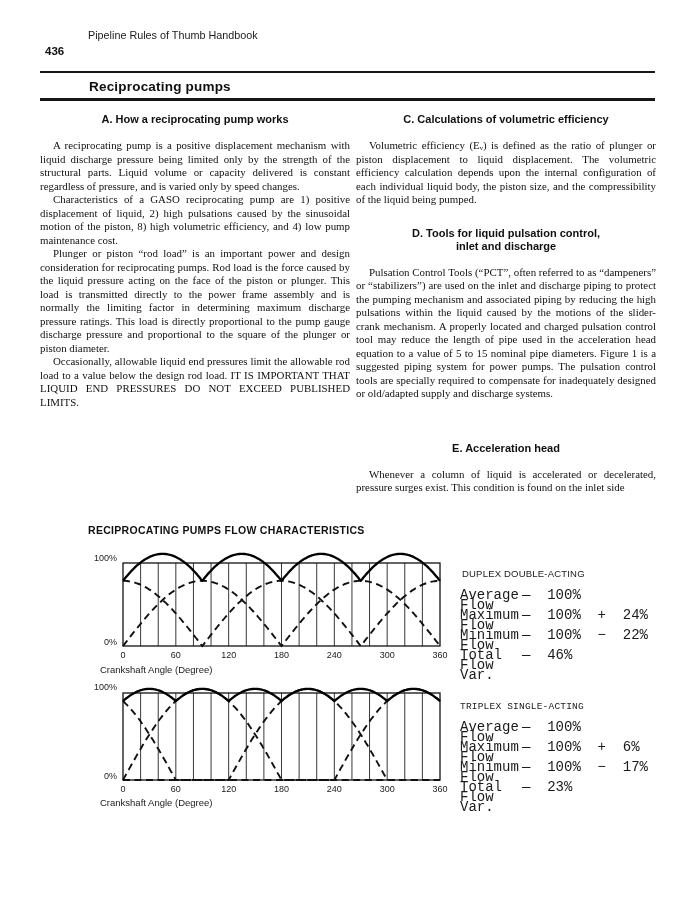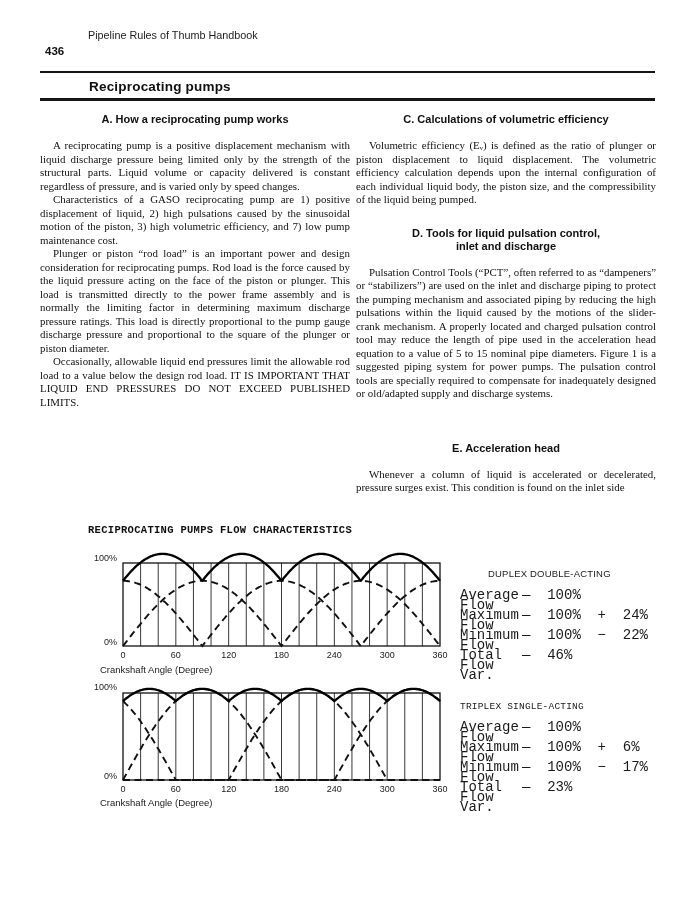--- a/index.html
+++ b/index.html
@@ -21,21 +21,21 @@
   .col h2{
     font-family:"Liberation Sans","DejaVu Sans",sans-serif;
     font-size:11px;line-height:13px;font-weight:bold;text-align:center;
     margin:0 0 13px 0;white-space:pre-line;
   }
   .col p{margin:0;text-indent:13px;}
   .mt-b{margin-top:28px !important;}
   .mt-d{margin-top:20px !important;}
   .mt-e{margin-top:41px !important;}
   
-  .fig-title{font-family:Liberation Mono, monospace;font-weight:bold;font-size:10.5px;letter-spacing:.3px;}
+  .fig-title{font-family:Liberation Sans, sans-serif;font-weight:bold;font-size:10.5px;letter-spacing:.3px;}
   .chart-svg{position:absolute;overflow:visible;}
   .ylab,.tick,.xlab,.pump-title,.leg{
     font-family:"Liberation Sans","DejaVu Sans",sans-serif;color:#1a1a1a;
   }
   .ylab{font-size:9px;width:40px;text-align:right;}
   .ticks{position:absolute;left:100px;width:350px;height:12px;}
   .tick{position:absolute;font-size:9px;transform:translateX(-50%);white-space:nowrap;}
   .xlab{font-size:9.5px;width:363px;text-align:left;}
   .pump-title{font-size:9.5px;letter-spacing:.2px;}
   .leg{font-size:14px;line-height:10px;font-family:Liberation Mono, monospace;}
@@ -51,21 +51,21 @@
   <span class="abs folio" style="left:45px;top:45px;">436</span>
   <span class="abs book-title" style="left:88px;top:29px;">Pipeline Rules of Thumb Handbook</span>
   <div class="abs rule" style="left:40px;top:71px;width:615px;height:2px;"></div>
 
   <div class="abs article-title" style="left:45px;top:79px;">Reciprocating pumps</div>
   <div class="abs rule" style="left:40px;top:98px;width:615px;height:3px;"></div>
 
   <div class="col col-left">
     <h2>A. How a reciprocating pump works</h2>
     <p>A reciprocating pump is a positive displacement mechanism with liquid discharge pressure being limited only by the strength of the structural parts. Liquid volume or capacity delivered is constant regardless of pressure, and is varied only by speed changes.</p>
-    <p>Characteristics of a GASO reciprocating pump are 1) positive displacement of liquid, 2) high pulsations caused by the sinusoidal motion of the piston, 3) high volumetric efficiency, and 7) low pump maintenance cost.</p>
+    <p>Characteristics of a GASO reciprocating pump are 1) positive displacement of liquid, 2) high pulsations caused by the sinusoidal motion of the piston, 8) high volumetric efficiency, and 4) low pump maintenance cost.</p>
     <p>Plunger or piston “rod load” is an important power and design consideration for reciprocating pumps. Rod load is the force caused by the liquid pressure acting on the face of the piston or plunger. This load is transmitted directly to the power frame assembly and is normally the limiting factor in determining maximum discharge pressure ratings. This load is directly proportional to the pump gauge discharge pressure and proportional to the square of the plunger or piston diameter.</p>
     <p>Occasionally, allowable liquid end pressures limit the allowable rod load to a value below the design rod load. IT IS IMPORTANT THAT LIQUID END PRESSURES DO NOT EXCEED PUBLISHED LIMITS.</p>
   </div>
 
   <div class="col col-right">
     <h2>C. Calculations of volumetric efficiency</h2>
     <p>Volumetric efficiency (Eᵥ) is defined as the ratio of plunger or piston displacement to liquid displacement. The volumetric efficiency calculation depends upon the internal configuration of each individual liquid body, the piston size, and the compressibility of the liquid being pumped.</p>
     <h2 class="mt-d">D. Tools for liquid pulsation control,
 inlet and discharge</h2>
     <p>Pulsation Control Tools (“PCT”, often referred to as “dampeners” or “stabilizers”) are used on the inlet and discharge piping to protect the pumping mechanism and associated piping by reducing the high pulsations within the liquid caused by the motions of the slider-crank mechanism. A properly located and charged pulsation control tool may reduce the length of pipe used in the acceleration head equation to a value of 5 to 15 nominal pipe diameters. Figure 1 is a suggested piping system for power pumps. The pulsation control tools are specially required to compensate for inadequately designed or old/adapted supply and discharge systems.</p>
@@ -104,21 +104,21 @@
     <span class="tick" style="left:23px;">0</span>
     <span class="tick" style="left:75.8px;">60</span>
     <span class="tick" style="left:128.7px;">120</span>
     <span class="tick" style="left:181.5px;">180</span>
     <span class="tick" style="left:234.3px;">240</span>
     <span class="tick" style="left:287.2px;">300</span>
     <span class="tick" style="left:340px;">360</span>
   </div>
   <div class="abs xlab" style="left:100px;top:664px;">Crankshaft Angle (Degree)</div>
 
-  <div class="abs pump-title" style="left:488px;top:568px;">DUPLEX DOUBLE-ACTING</div>
+  <div class="abs pump-title" style="left:462px;top:568px;">DUPLEX DOUBLE-ACTING</div>
   <div class="abs leg" style="left:460px;top:590px;">
     <div class="leg-row">
       <span class="leg-lbl">Average Flow</span>
       <span class="leg-val">—  100%</span>
     </div>
     <div class="leg-row">
       <span class="leg-lbl">Maximum Flow</span>
       <span class="leg-val">—  100%  +  24%</span>
     </div>
     <div class="leg-row">

